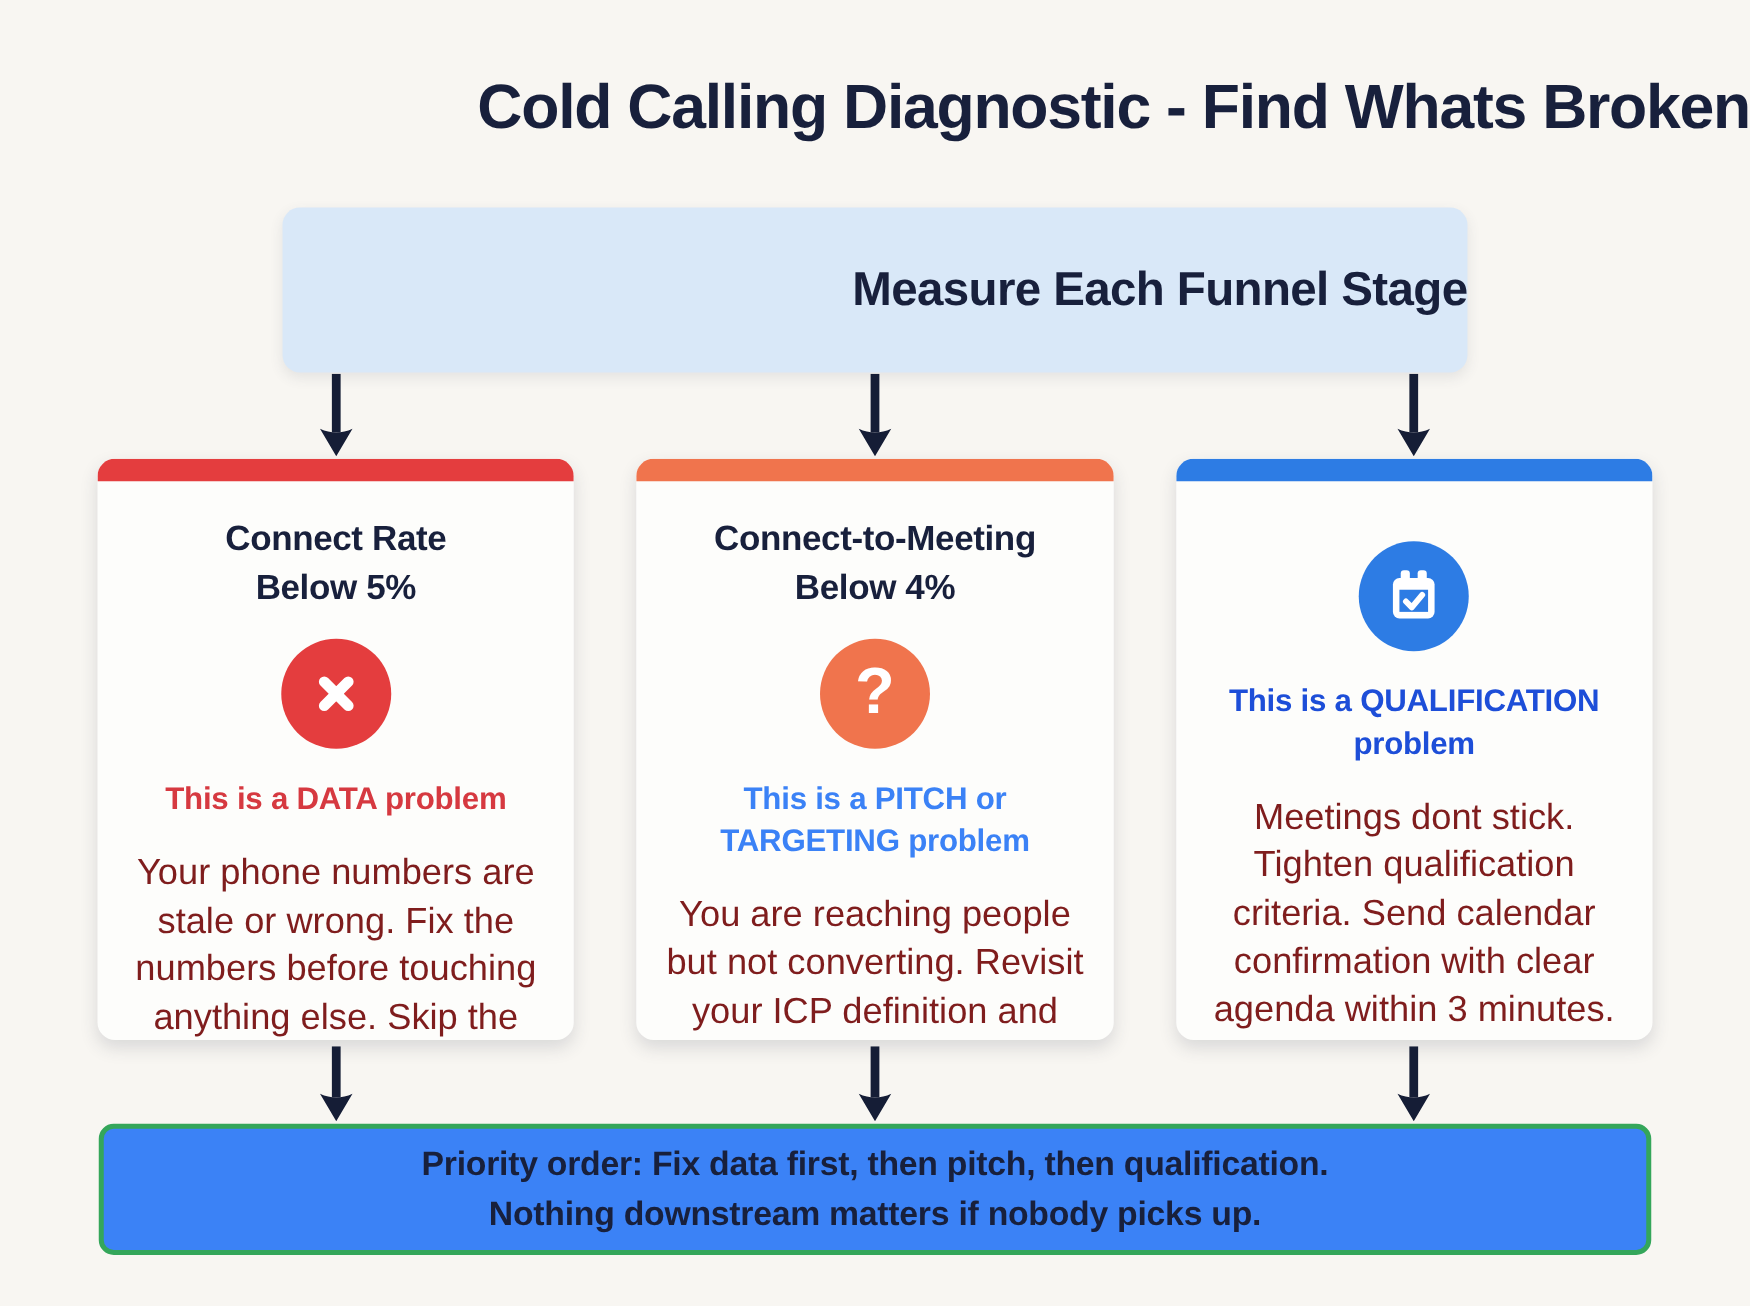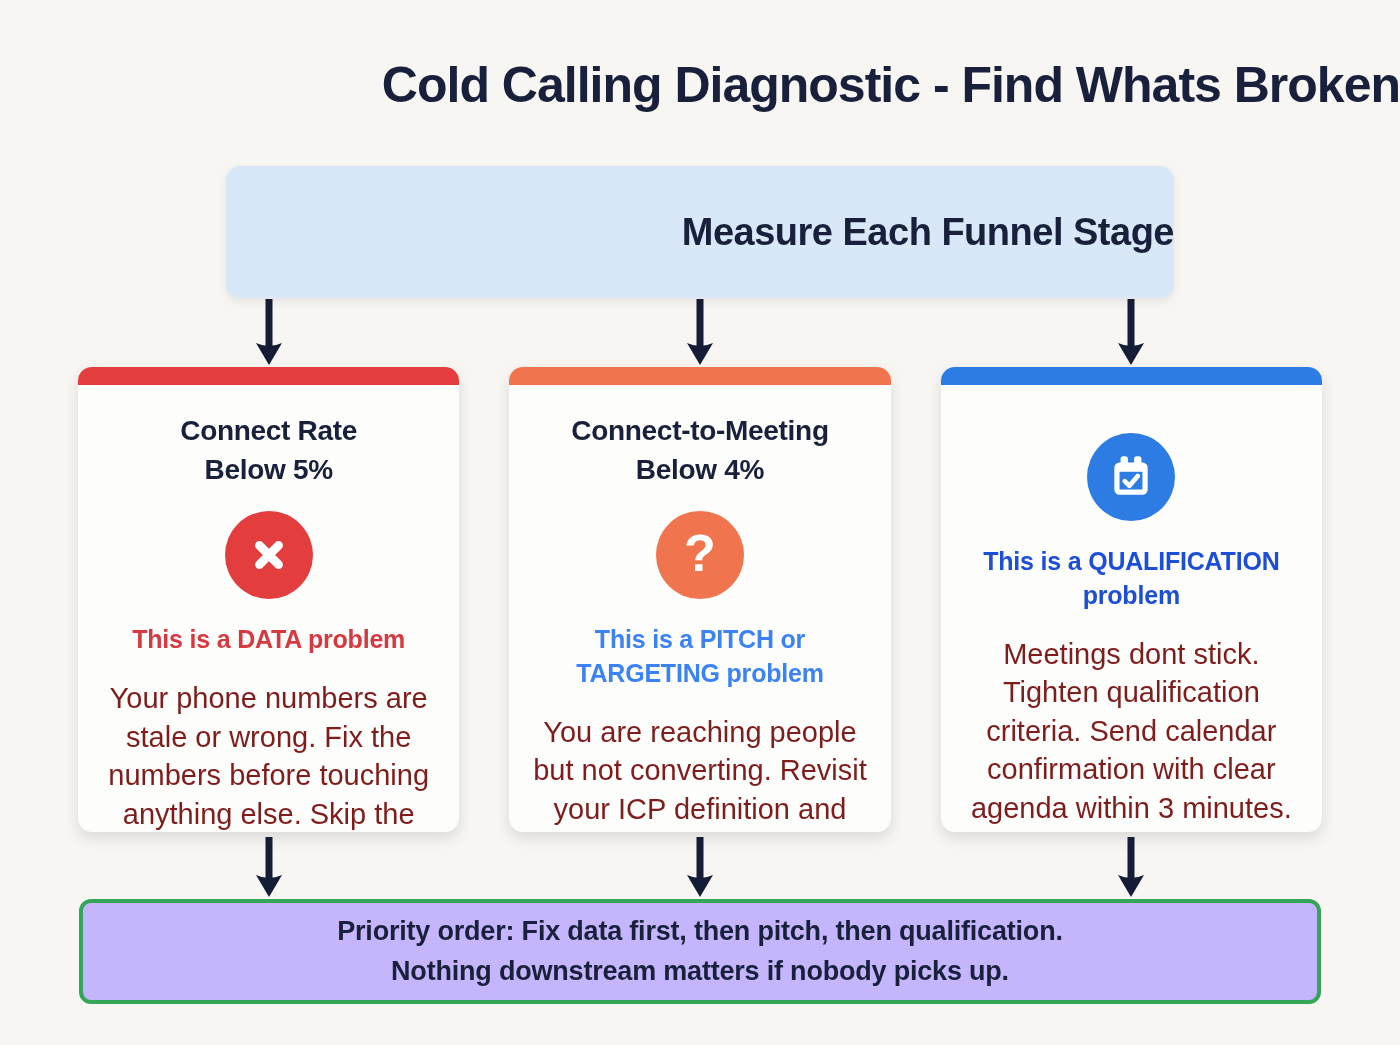--- a/index.html
+++ b/index.html
@@ -111,21 +111,21 @@
     margin-top: 22px;
     font-size: 29px;
     line-height: 1.33;
     color: #7f1d1d;
     max-width: 338px;
   }
   .priority-box {
     width: 1242px;
     height: 105px;
     margin: 0 auto;
-    background: #c4b5fd;
+    background: #3b82f6;
     border: 4px solid #34a65a;
     border-radius: 12px;
     display: flex;
     align-items: center;
     justify-content: center;
   }
   .priority-text {
     font-size: 27px;
     font-weight: 700;
     line-height: 1.45;

